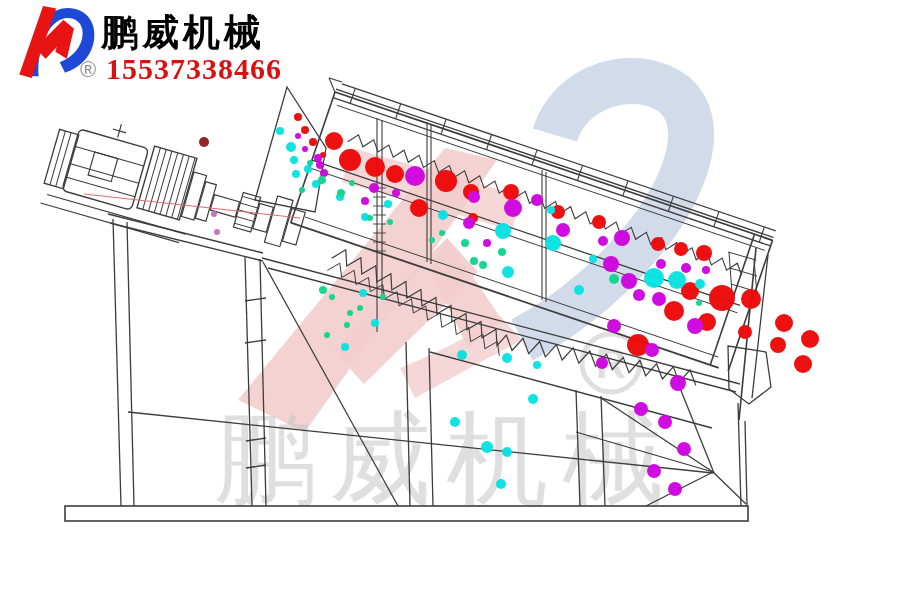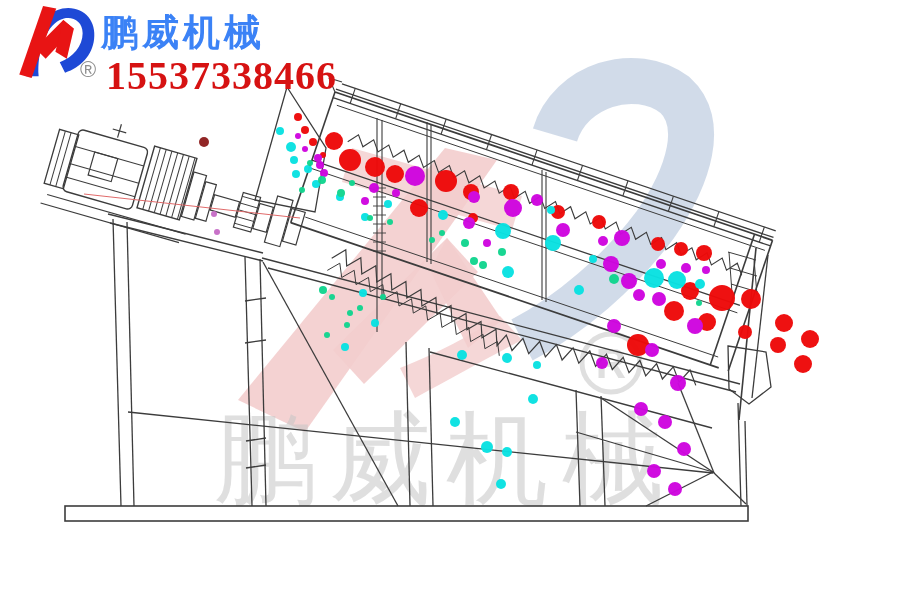--- a/index.html
+++ b/index.html
@@ -3,22 +3,22 @@
 <meta charset="utf-8">
 <style>
   html,body{margin:0;padding:0;background:#fff;}
   #stage{position:relative;width:900px;height:600px;background:#fff;overflow:hidden;
          font-family:"Liberation Sans",sans-serif;}
   #diagram{position:absolute;left:0;top:0;}
   .header{position:absolute;left:0;top:0;width:340px;height:100px;z-index:5;}
   .logo-glyph{position:absolute;left:14px;top:2px;}
   .reg-small{position:absolute;left:80px;top:57px;font-size:22px;color:#8f8f8f;}
   .brand{position:absolute;left:101px;top:8px;font-size:37px;font-weight:600;
-         color:#3b82f6;letter-spacing:4px;white-space:nowrap;font-family:Liberation Serif, serif;}
-  .phone{position:absolute;left:106px;top:52px;font-size:40px;font-weight:700;
+         color:#000000;letter-spacing:4px;white-space:nowrap;font-family:Liberation Serif, serif;}
+  .phone{position:absolute;left:106px;top:52px;font-size:30px;font-weight:700;
          color:#d61212;font-family:"Liberation Serif",serif;letter-spacing:1px;text-align:right;}
 </style>
 </head>
 <body>
 
 <div id="stage">
 
   <svg id="diagram" width="900" height="600" viewBox="0 0 900 600">
       <g>
         <path d="M445,148 L497,160 L305,432 L238,400 Z" fill="#f3cdcd" opacity="0.9"></path>

